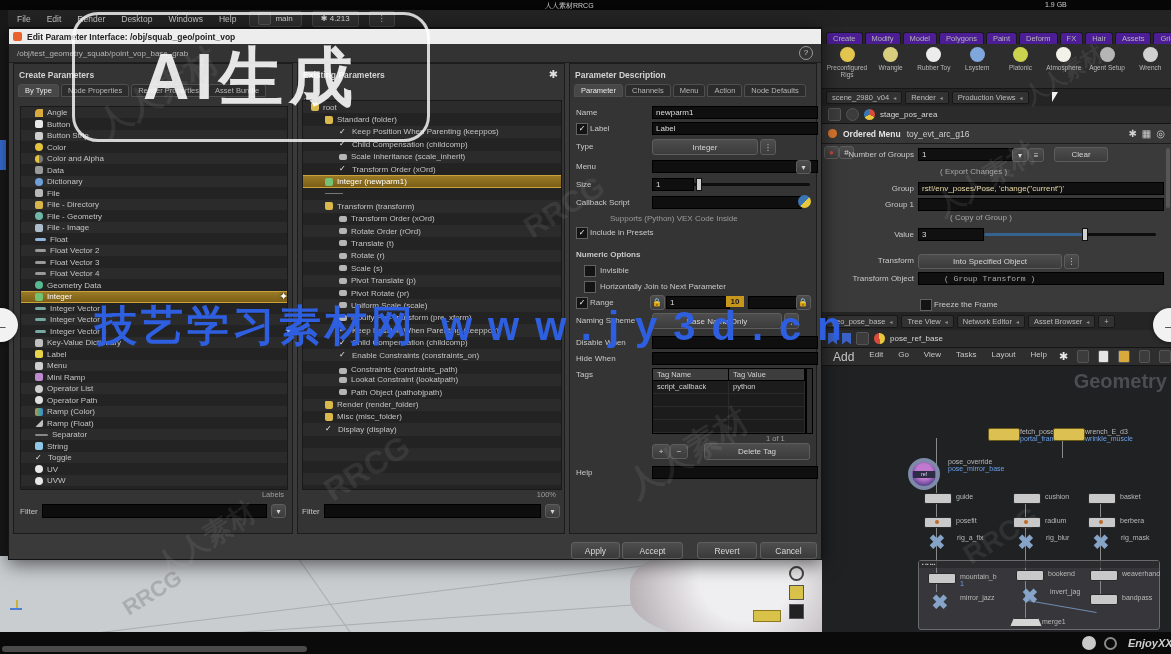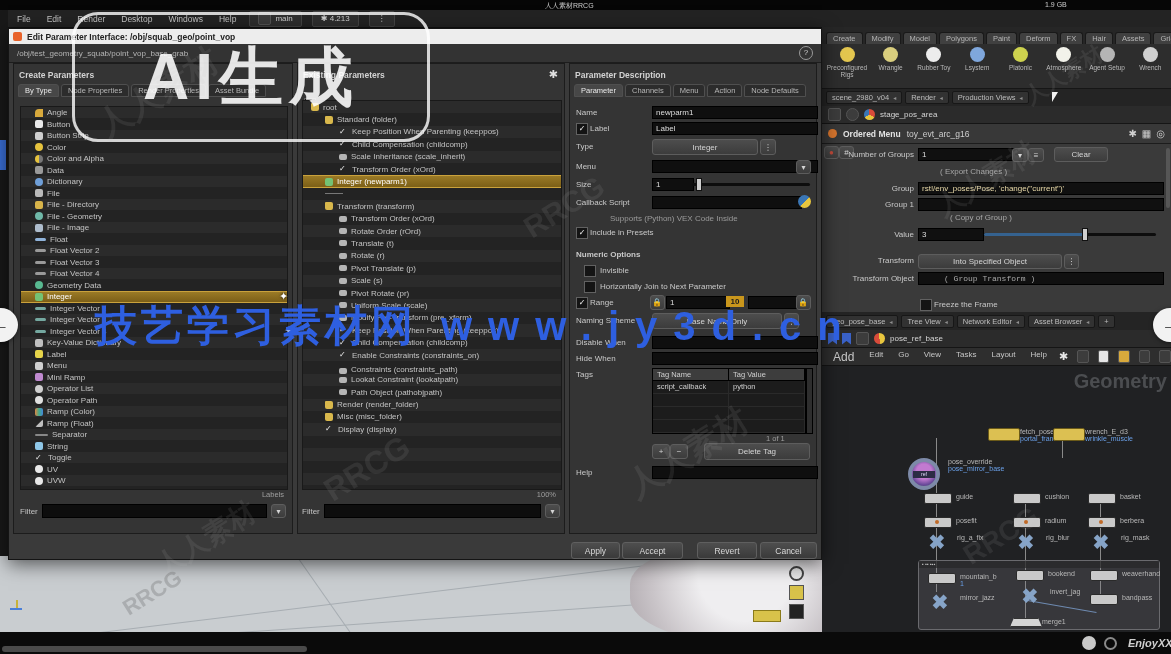--- a/index.html
+++ b/index.html
@@ -11,21 +11,21 @@
   #topstrip{left:0;top:0;width:1171px;height:10px;background:#060606;}
   .ovtxt{color:#e8e8e8;font-size:7px;opacity:.85;}
   #menubar{left:0;top:10px;width:1171px;height:18px;background:#232323;border-bottom:1px solid #111;
     display:flex;align-items:center;gap:10px;padding-left:14px;box-sizing:border-box;}
   .menu-item{color:#c6c6c6;font-size:8.5px;padding:1px 3px;}
   .mb-box{background:#2f2f2f;border:1px solid #454545;border-radius:2px;color:#cfcfcf;
     font-size:8px;padding:1px 8px;height:12px;display:flex;align-items:center;gap:4px;}
   
   #shelf-tabs{left:822px;top:27px;width:349px;height:17px;background:#262626;display:flex;gap:2px;
     align-items:flex-end;padding:2px 2px 0 4px;box-sizing:border-box;overflow:hidden;}
-  .shelf-tab{background:#404040;border:1px solid #191919;border-bottom:none;border-radius:3px 3px 0 0;
+  .shelf-tab{background:#4c1d95;border:1px solid #191919;border-bottom:none;border-radius:3px 3px 0 0;
     color:#b5b5b5;font-size:7.5px;padding:1px 6px;white-space:nowrap;}
   #shelf-tools{left:822px;top:44px;width:349px;height:45px;background:#2d2d2d;border-bottom:1px solid #161616;
     display:flex;gap:6px;padding:3px 2px 0 6px;box-sizing:border-box;overflow:hidden;}
   .shelf-tool{width:38px;display:flex;flex-direction:column;align-items:center;gap:2px;}
   .tool-ball{width:15px;height:15px;border-radius:50%;}
   .tool-label{font-size:6.5px;color:#b9b9b9;text-align:center;line-height:1.1;white-space:normal;}
   
   .panetabs{background:#242424;display:flex;gap:3px;align-items:center;padding:2px 4px;box-sizing:border-box;overflow:hidden;}
   .panetab{background:#323232;border:1px solid #171717;border-radius:2px;color:#bdbdbd;font-size:7.5px;
     padding:1px 5px;white-space:nowrap;display:flex;gap:4px;align-items:center;}
@@ -662,25 +662,25 @@
           <div class="tree-item" style="padding-left: 36px; height: 12.4px;">
             <span class="ic" style="background: rgb(181, 181, 181); height: 6px; width: 8px;"></span>
             <span>Translate (t)</span>
           </div>
           <div class="tree-item" style="padding-left: 36px; height: 12.4px;">
             <span class="ic" style="background: rgb(181, 181, 181); height: 6px; width: 8px;"></span>
             <span>Rotate (r)</span>
           </div>
           <div class="tree-item" style="padding-left: 36px; height: 12.4px;">
             <span class="ic" style="background: rgb(181, 181, 181); height: 6px; width: 8px;"></span>
+            <span>Scale (s)</span>
+          </div>
+          <div class="tree-item" style="padding-left: 36px; height: 12.4px;">
+            <span class="ic" style="background: rgb(181, 181, 181); height: 6px; width: 8px;"></span>
             <span>Pivot Translate (p)</span>
-          </div>
-          <div class="tree-item" style="padding-left: 36px; height: 12.4px;">
-            <span class="ic" style="background: rgb(181, 181, 181); height: 6px; width: 8px;"></span>
-            <span>Scale (s)</span>
           </div>
           <div class="tree-item" style="padding-left: 36px; height: 12.4px;">
             <span class="ic" style="background: rgb(181, 181, 181); height: 6px; width: 8px;"></span>
             <span>Pivot Rotate (pr)</span>
           </div>
           <div class="tree-item" style="padding-left: 36px; height: 12.4px;">
             <span class="ic" style="background: rgb(181, 181, 181); height: 6px; width: 8px;"></span>
             <span>Uniform Scale (scale)</span>
           </div>
           <div class="tree-item" style="padding-left: 36px; height: 12.4px;">

